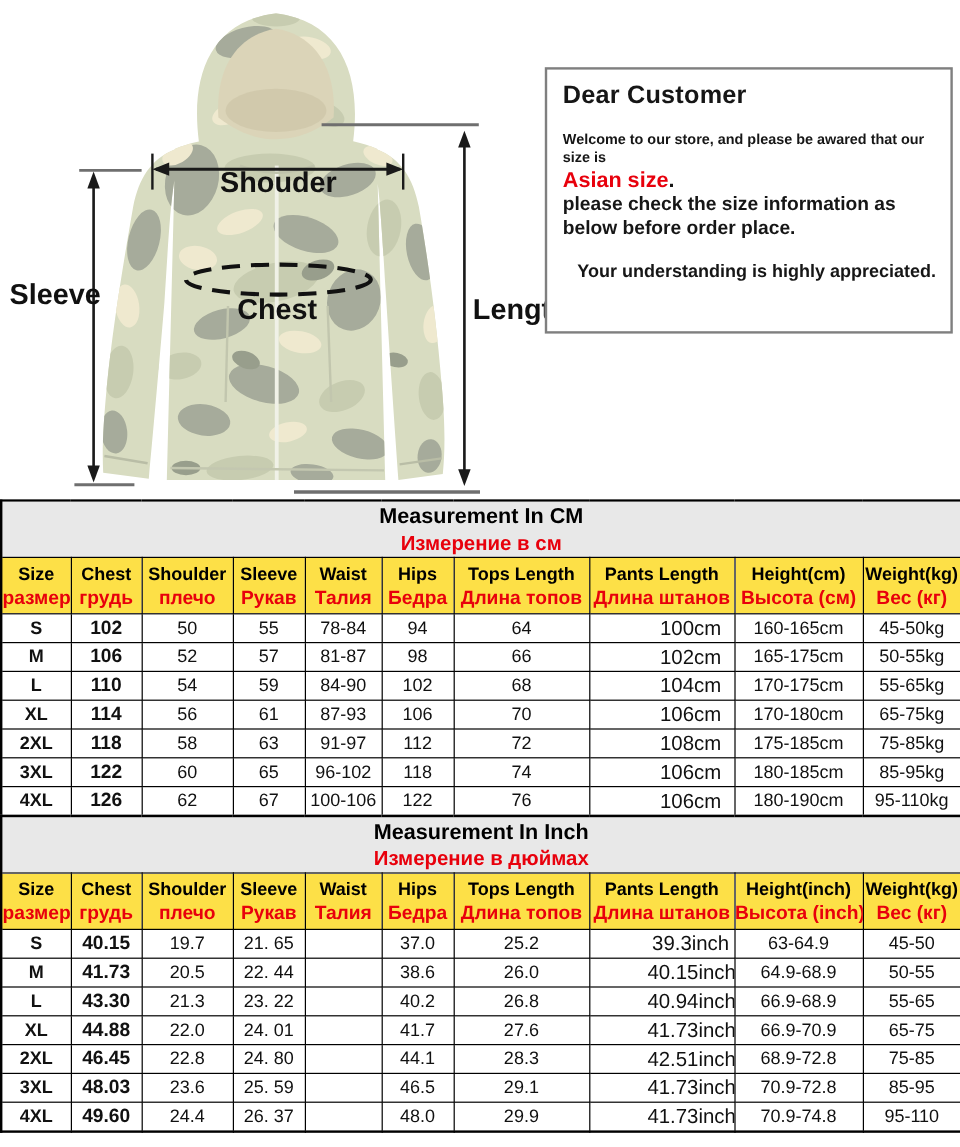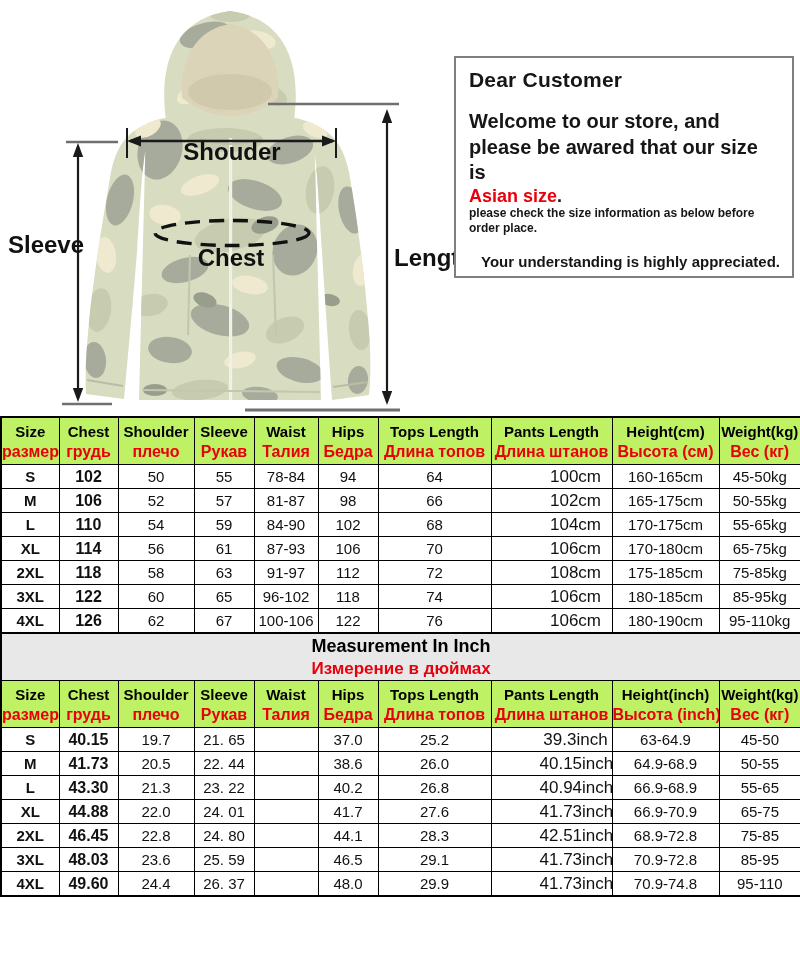--- a/index.html
+++ b/index.html
@@ -5,36 +5,36 @@
   html,body{margin:0;padding:0;background:#ffffff;}
   .page{position:relative;width:800px;height:956px;background:#ffffff;overflow:hidden;
         font-family:"Liberation Sans","DejaVu Sans",sans-serif;}
   
   .hero{position:relative;width:800px;height:416px;background:#ffffff;}
   .jacket-svg{position:absolute;left:0;top:0;}
   .notice{position:absolute;left:454px;top:56px;width:340px;height:222px;
           border:2px solid #7f7f7f;background:#ffffff;box-sizing:border-box;
           padding:10px 12px 8px 13px;color:#161616;}
   .notice .n-title{font-size:21px;font-weight:bold;letter-spacing:.2px;}
-  .notice .n-p1{margin:17px 0 0 0;font-size:20px;font-weight:bold;line-height:1.28;}
+  .notice .n-p1{margin:17px 0 0 0;font-size:12px;font-weight:bold;line-height:1.28;}
   .notice .n-asian{margin:1px 0 0 0;line-height:1.05;}
   .notice .n-asian .red{color:#e8000c;font-size:18px;font-weight:bold;}
   .notice .n-asian .dot{color:#161616;font-size:18px;font-weight:bold;}
-  .notice .n-p2{margin:0;font-size:12px;font-weight:bold;line-height:1.25;}
+  .notice .n-p2{margin:0;font-size:16px;font-weight:bold;line-height:1.25;}
   .notice .n-footer{margin:17px 0 0 0;font-size:15px;font-weight:bold;text-align:right;}
   
   .size-table{width:800px;border-collapse:collapse;table-layout:fixed;
               border:2px solid #000;background:#ffffff;}
   .size-table + .size-table{margin-top:-2px;}
   .size-table th,.size-table td{border:1px solid #000;text-align:center;vertical-align:middle;
               padding:0;overflow:hidden;white-space:nowrap;}
   .title-cell{background:#e8e8e8;height:46px;}
   .t-en{font-size:18px;font-weight:bold;color:#000;line-height:1.3;}
   .t-ru{font-size:17px;font-weight:bold;color:#e8000c;line-height:1.2;}
-  .head-row th{height:46px;background:#bef264;}
+  .head-row th{height:46px;background:#fde047;}
   .h-en{font-size:15px;font-weight:bold;color:#000;line-height:1.45;}
   .h-ru{font-size:16px;font-weight:bold;color:#e8000c;line-height:1.1;}
   .size-table tbody td{height:23px;font-size:15px;color:#111;}
   .size-table tbody td:nth-child(1){font-weight:bold;}
   .size-table tbody td:nth-child(2){font-weight:bold;font-size:16px;}
   .size-table tbody td:nth-child(8){font-size:17px;padding-left:48px;}
 </style>
 </head>
 <body>
 
@@ -158,20 +158,26 @@
         <col style="width:76px">
         <col style="width:60px">
       <col style="width:64px">
         <col style="width:60px">
         <col style="width:113px">
         <col style="width:121px">
       <col style="width:107px">
         <col style="width:82px">
     </colgroup>
     <thead>
+      <tr>
+        <th class="title-cell" colspan="10">
+          <div class="t-en">Measurement In CM</div>
+          <div class="t-ru">Измерение в см</div>
+        </th>
+      </tr>
       <tr class="head-row">
         <th>
             <div class="h-en">Size</div>
             <div class="h-ru">размер</div>
           </th>
         <th>
             <div class="h-en">Chest</div>
             <div class="h-ru">грудь</div>
           </th>
         <th>

